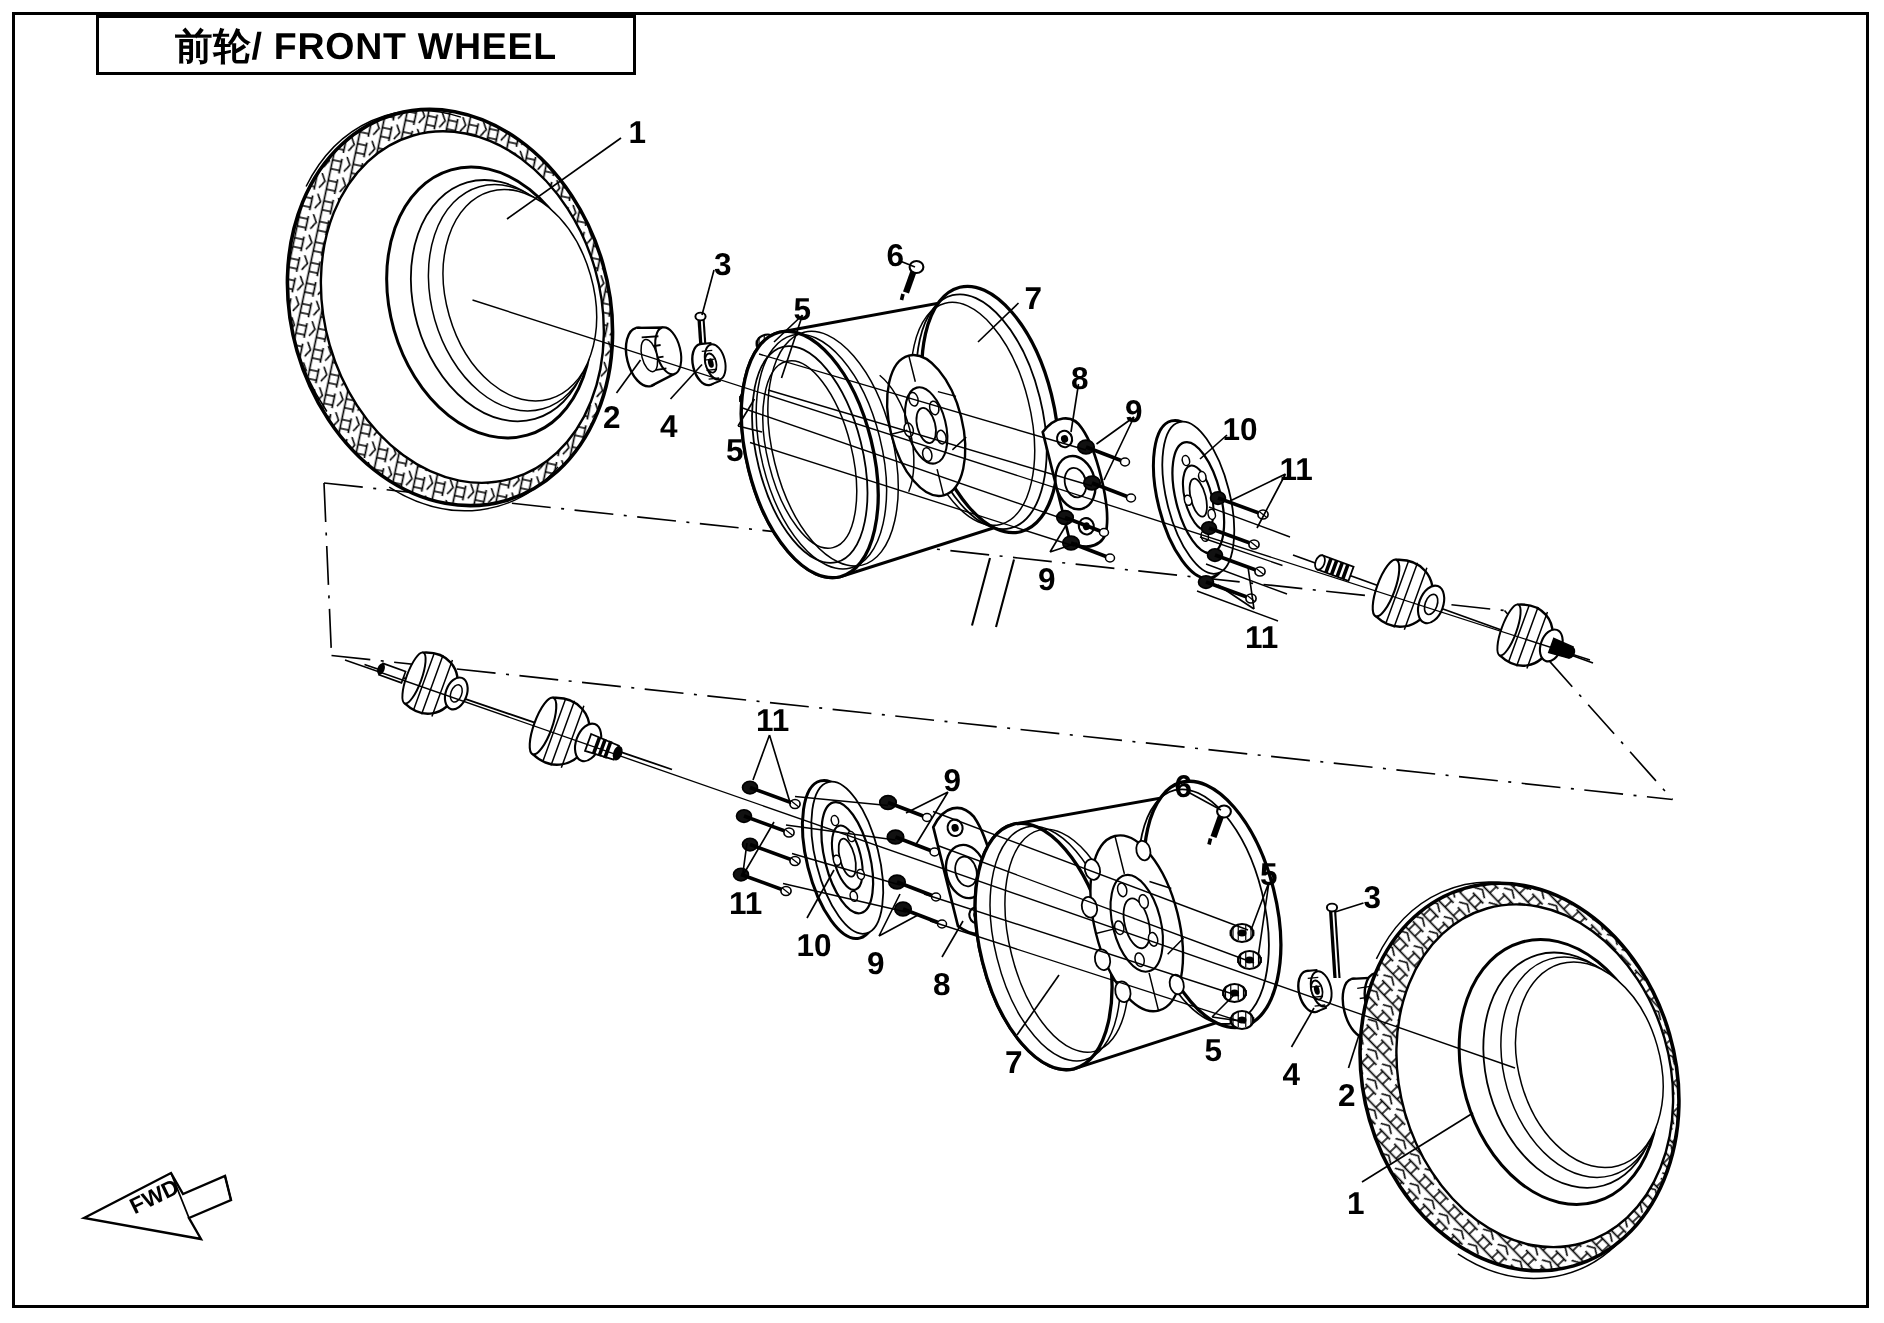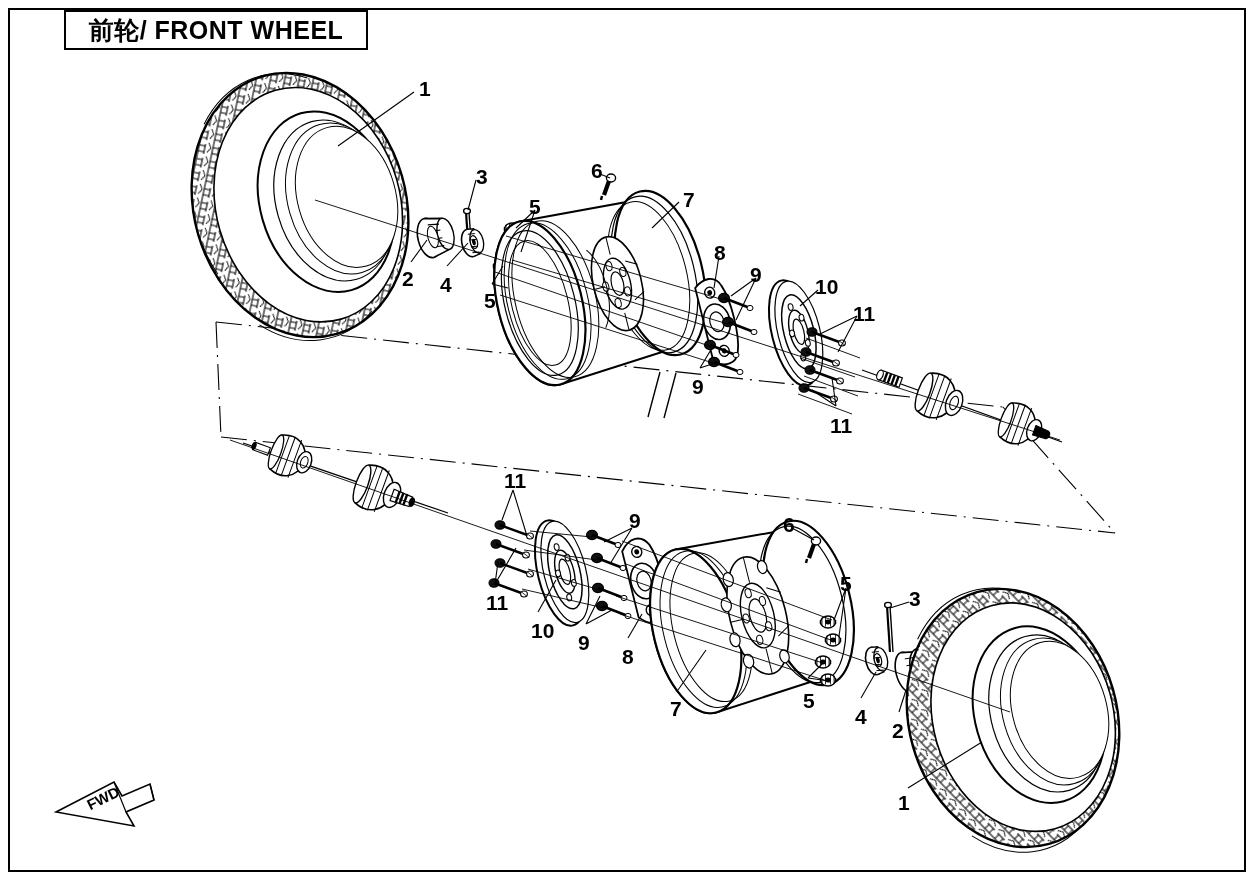--- a/index.html
+++ b/index.html
@@ -1,18 +1,18 @@
 <!DOCTYPE html>
 <html><head>
 <meta charset="utf-8">
 <style>
   html,body{margin:0;padding:0;background:#ffffff;}
   body{width:1256px;height:882px;font-family:"Liberation Sans",sans-serif;position:relative;overflow:hidden;}
   #page-frame{position:absolute;left:8px;top:8px;width:1238px;height:864px;border:2px solid #000;box-sizing:border-box;background:#fff;}
-  #title-box{position:absolute;left:64px;top:10px;width:304px;height:40px;border:2px solid #000;box-sizing:border-box;
+  #title-box{position:absolute;left:64px;top:10px;width:360px;height:40px;border:2px solid #000;box-sizing:border-box;
              display:flex;align-items:center;justify-content:center;background:#fff;z-index:40;}
   #title-text{font-size:25px;font-weight:600;letter-spacing:.5px;color:#000;white-space:nowrap;}
   #canvas{position:absolute;left:0;top:0;width:1256px;height:882px;}
   .callout{position:absolute;font-size:21px;font-weight:600;color:#000;line-height:1;user-select:none;}
   #fwd-label{position:absolute;left:84px;top:798px;font-size:15px;font-weight:700;
              transform:rotate(-26deg);transform-origin:left top;letter-spacing:0px;color:#000;}
 </style>
 </head>
 <body>
 

